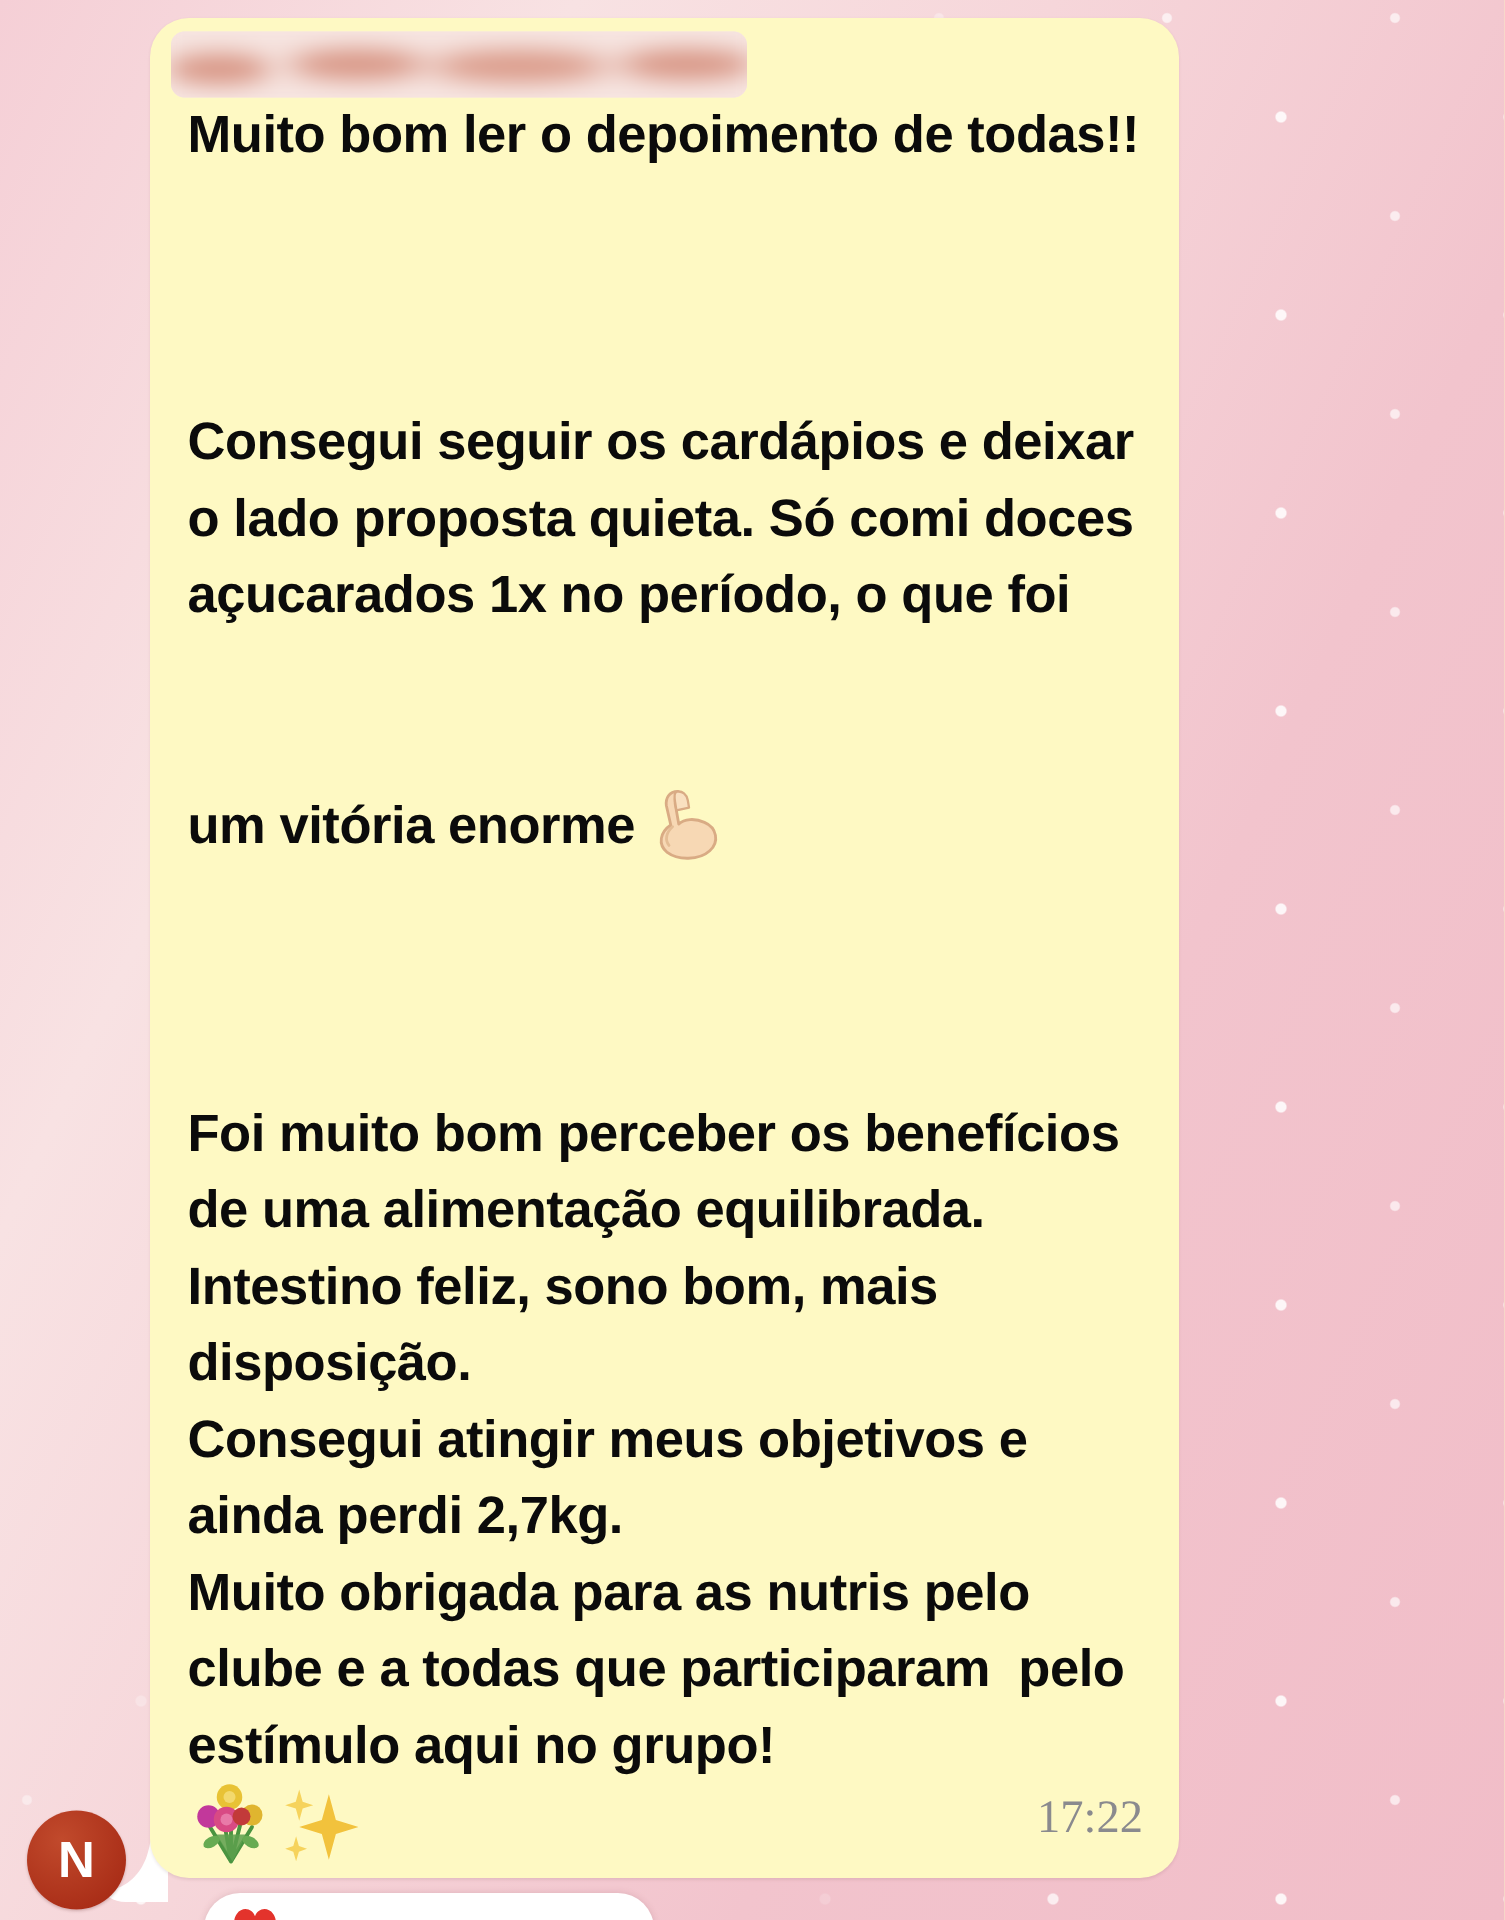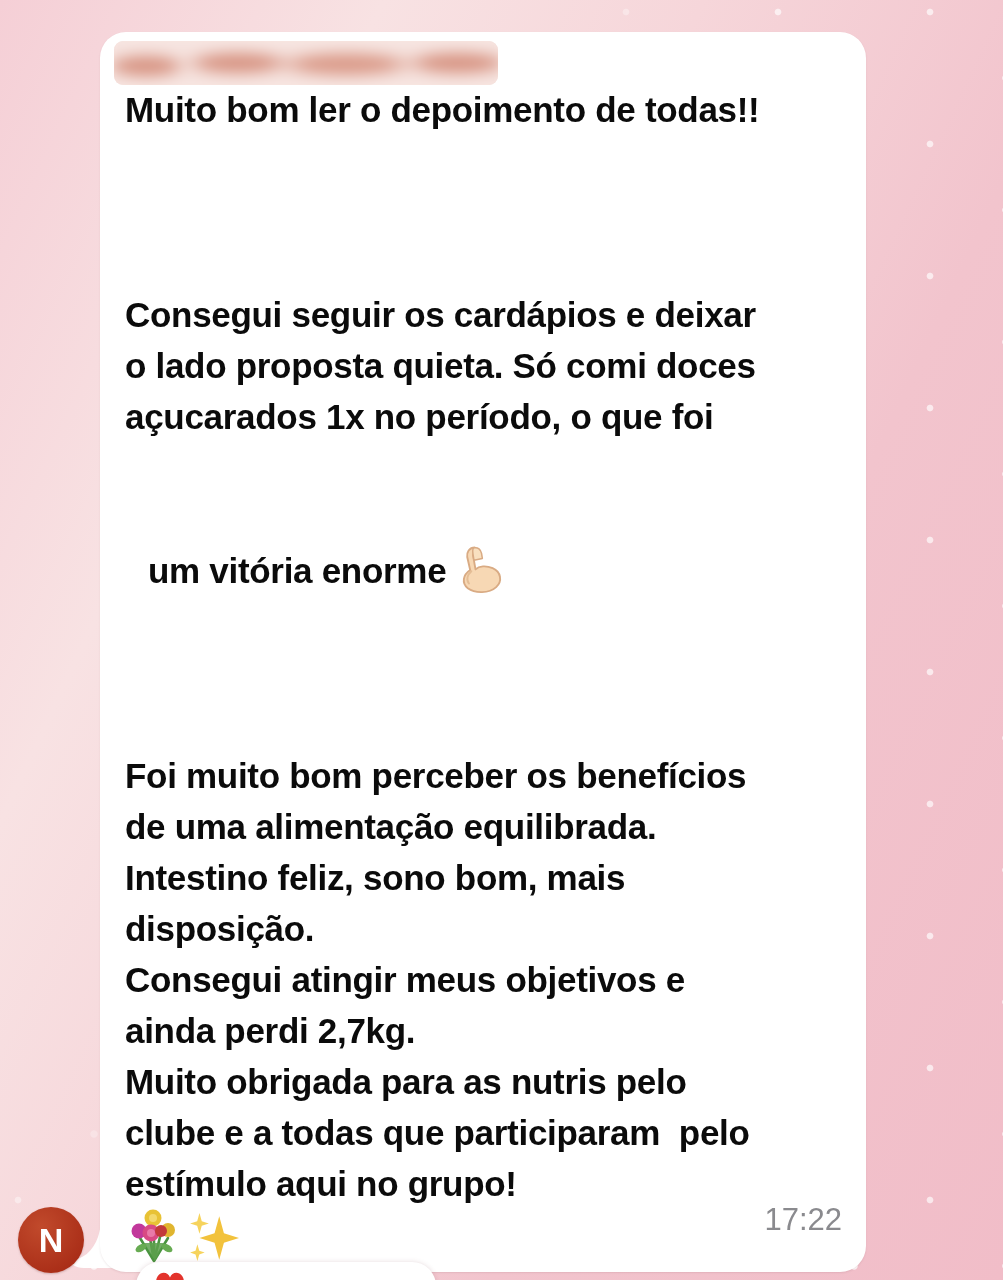--- a/index.html
+++ b/index.html
@@ -16,44 +16,44 @@
       radial-gradient(circle,rgba(255,255,255,.85) 3.2px,rgba(255,255,255,0) 4.2px),
       radial-gradient(circle,rgba(255,255,255,.65) 2.8px,rgba(255,255,255,0) 3.8px);
     background-size:152px 132px,152px 132px;
     background-position:18px 12px,94px 78px;
     -webkit-mask-image:linear-gradient(to right,transparent 0%,transparent 50%,#000 74%),
       radial-gradient(340px 240px at 7% 98%,#000 0%,rgba(0,0,0,0) 75%);
     mask-image:linear-gradient(to right,transparent 0%,transparent 50%,#000 74%),
       radial-gradient(340px 240px at 7% 98%,#000 0%,rgba(0,0,0,0) 75%);
   }
   
-  .bubble{position:absolute;left:100px;top:32px;width:766px;height:1240px;
-    background:#ffffff;border-radius:26px;box-shadow:0 1px 2px rgba(90,40,50,.10);}
+  .bubble{position:absolute;left:100px;top:12px;width:686px;height:1240px;
+    background:#fef9c3;border-radius:26px;box-shadow:0 1px 2px rgba(90,40,50,.10);}
   .bubble-tail{position:absolute;left:68px;top:1222px;width:44px;height:46px;}
   
   .name-blur{position:absolute;left:14px;top:9px;width:384px;height:44px;border-radius:9px;
     overflow:hidden;background:#f7e7e3;}
   .name-blur::before{content:"";position:absolute;inset:-8px;
     background:
       radial-gradient(44px 13px at 10% 55%,#d89685 55%,rgba(216,150,133,0) 100%),
       radial-gradient(58px 13px at 33% 50%,#d89685 55%,rgba(216,150,133,0) 100%),
       radial-gradient(76px 14px at 60% 52%,#db9c8b 55%,rgba(219,156,139,0) 100%),
       radial-gradient(58px 13px at 88% 50%,#d89685 55%,rgba(216,150,133,0) 100%),
       #f6e4e0;
     filter:blur(7px);}
   
   .message{position:absolute;left:25px;top:52px;width:716px;
     font-size:35px;line-height:51px;font-weight:700;letter-spacing:-.3px;color:#0b0b0b;}
   .par{margin:0 0 52px 0;white-space:pre-wrap;}
   .par:last-child{margin-bottom:0;}
-  .line-with-emoji{display:flex;align-items:flex-end;gap:10px;margin-left:23px;}
+  .line-with-emoji{display:flex;align-items:flex-end;gap:10px;}
   .emoji-svg{display:inline-block;vertical-align:bottom;}
   
   .bottom-row{position:absolute;left:25px;right:24px;bottom:8px;height:60px;
-    display:flex;justify-content:space-between;align-items:flex-start;}
+    display:flex;justify-content:space-between;align-items:center;font-family:Liberation Serif, serif;}
   .emoji-group{display:flex;align-items:flex-end;gap:4px;}
   .timestamp{font-size:31px;font-weight:400;color:#8a8a8e;line-height:1;padding-bottom:7px;letter-spacing:0;}
   
   .avatar{position:absolute;left:18px;top:1207px;width:66px;height:66px;border-radius:50%;
     background:radial-gradient(circle at 35% 30%,#c14a2c 0%,#a92d17 78%);
     display:flex;align-items:center;justify-content:center;
     color:#ffffff;font-size:34px;font-weight:700;box-shadow:0 1px 2px rgba(90,30,30,.25);}
   
   .reaction-pill{position:absolute;left:136px;top:1262px;width:300px;height:48px;border-radius:24px;
     background:#ffffff;box-shadow:0 0 5px rgba(120,60,70,.18);

